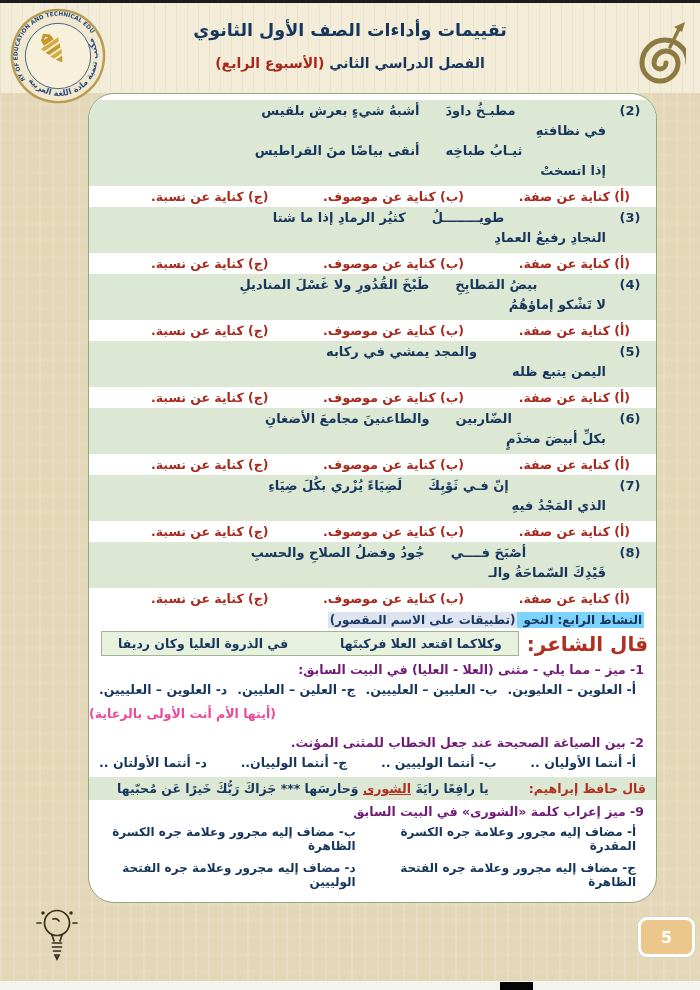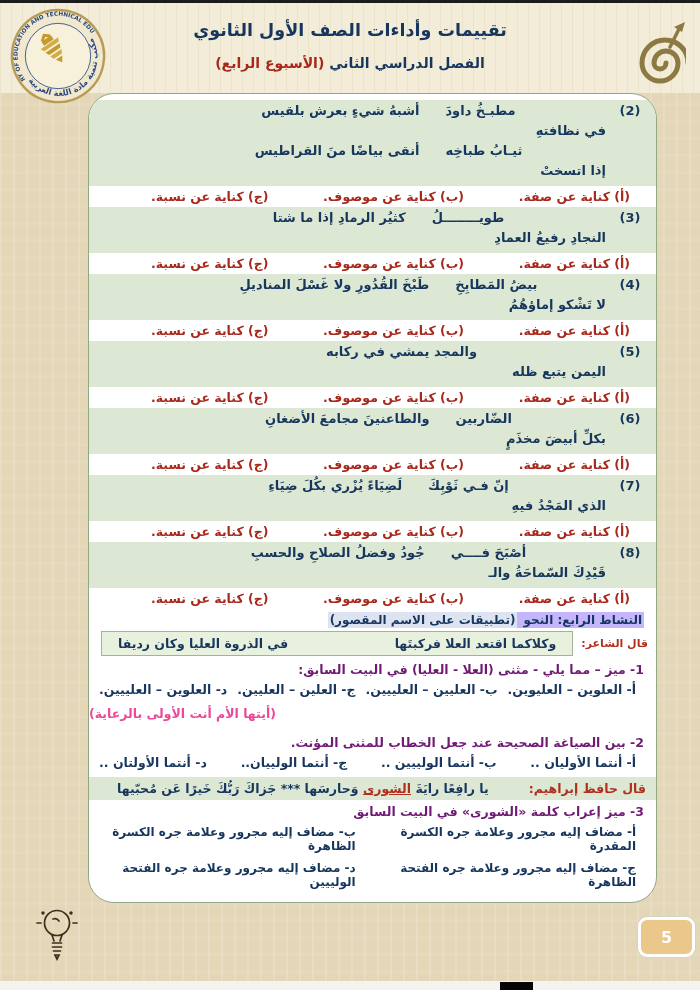--- a/index.html
+++ b/index.html
@@ -41,24 +41,24 @@
   .qnum { flex:0 0 40px; text-align:center; color:#17365d; font-weight:bold; font-size:13px; }
   .hemis { flex:1; display:flex; direction:rtl; justify-content:center; gap:26px; padding-left:70px;
            color:#17365d; font-weight:bold; font-size:13px; white-space:nowrap; }
   .lead { height:20px; padding-right:44px; text-align:right; color:#17365d; font-weight:bold; font-size:13px; }
   .opts { display:flex; direction:rtl; justify-content:space-between; align-items:center;
           height:21px; padding:0 26px 0 62px; background:#ffffff;
           color:#a8281c; font-weight:bold; font-size:12.5px; }
 
   
   .activity { direction:rtl; text-align:right; padding:4px 12px 2px 12px; font-size:12px; font-weight:bold; color:#17365d; }
-  .activity .hl { background:#c4b5fd; padding:1px 2px; }
+  .activity .hl { background:#7dd3fc; padding:1px 2px; }
   .activity .hl2 { background:#dde3f1; padding:1px 2px; }
   .poet-row { direction:rtl; display:flex; align-items:stretch; gap:8px; padding:2px 8px 2px 12px; }
-  .poet-intro { flex:0 0 auto; color:#b02f1e; font-weight:bold; font-size:11px; align-self:center; }
+  .poet-intro { flex:0 0 auto; color:#b02f1e; font-weight:bold; font-size:20px; align-self:center; }
   .poet-box { flex:1; background:#e7f1de; border:1px solid #a3b494; display:flex; direction:rtl;
               justify-content:space-between; align-items:center; padding:4px 16px;
               color:#17365d; font-weight:bold; font-size:12.5px; }
   .gq { direction:rtl; text-align:right; color:#701a75; padding:4px 12px 2px 12px; font-size:12.5px; font-weight:bold; }
   .gopts { display:flex; direction:rtl; justify-content:space-between; align-items:center;
            padding:3px 20px 3px 10px; color:#17365d; font-weight:bold; font-size:12.5px; }
   .note { direction:rtl; text-align:left; padding:6px 118px 10px 0; color:#ec4899; font-weight:bold; font-size:12.5px; }
   .hafez-band { background:#dce8d3; direction:rtl; display:flex; gap:40px; align-items:baseline;
                 padding:4px 10px; margin-top:4px; }
   .hafez-intro { color:#b02f1e; font-weight:bold; font-size:12.5px; flex:0 0 auto;text-align:right; }
@@ -279,21 +279,21 @@
       <span>ب- أنتما الولييين ..</span>
       <span>ج- أنتما الولييان..</span>
       <span>د- أنتما الأولتان ..</span>
     </div>
 
     <div class="hafez-band">
       <span class="hafez-intro">قال حافظ إبراهيم:</span>
       <span class="hafez-verse"><span>يا رافِعًا رايَةَ </span><span class="und">الشورى</span><span> وَحارسَها *** جَزاكَ رَبُّكَ خَيرًا عَن مُحبّيها</span></span>
     </div>
 
-    <div class="gq">3- ميز إعراب كلمة «الشورى» في البيت السابق</div>
+    <div class="gq">9- ميز إعراب كلمة «الشورى» في البيت السابق</div>
     <div class="gopts2">
       <span>أ- مضاف إليه مجرور وعلامة جره الكسرة المقدرة</span>
       <span>ب- مضاف إليه مجرور وعلامة جره الكسرة الظاهرة</span>
     </div>
     <div class="gopts2">
       <span>ج- مضاف إليه مجرور وعلامة جره الفتحة الظاهرة</span>
       <span>د- مضاف إليه مجرور وعلامة جره الفتحة الولييين</span>
     </div>
   </div>
 

